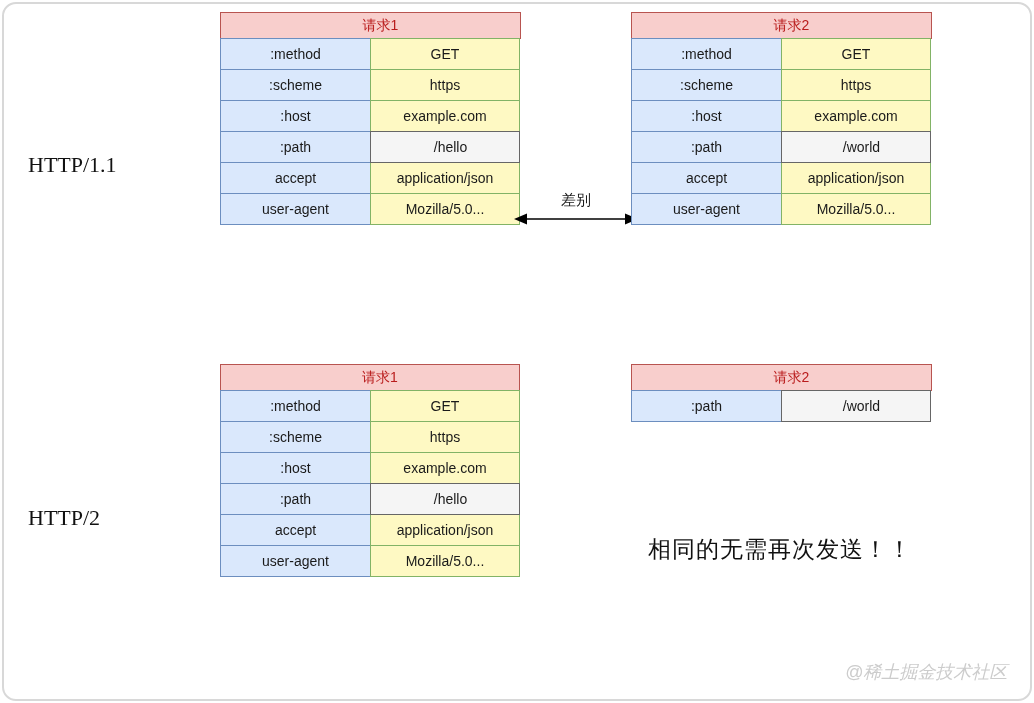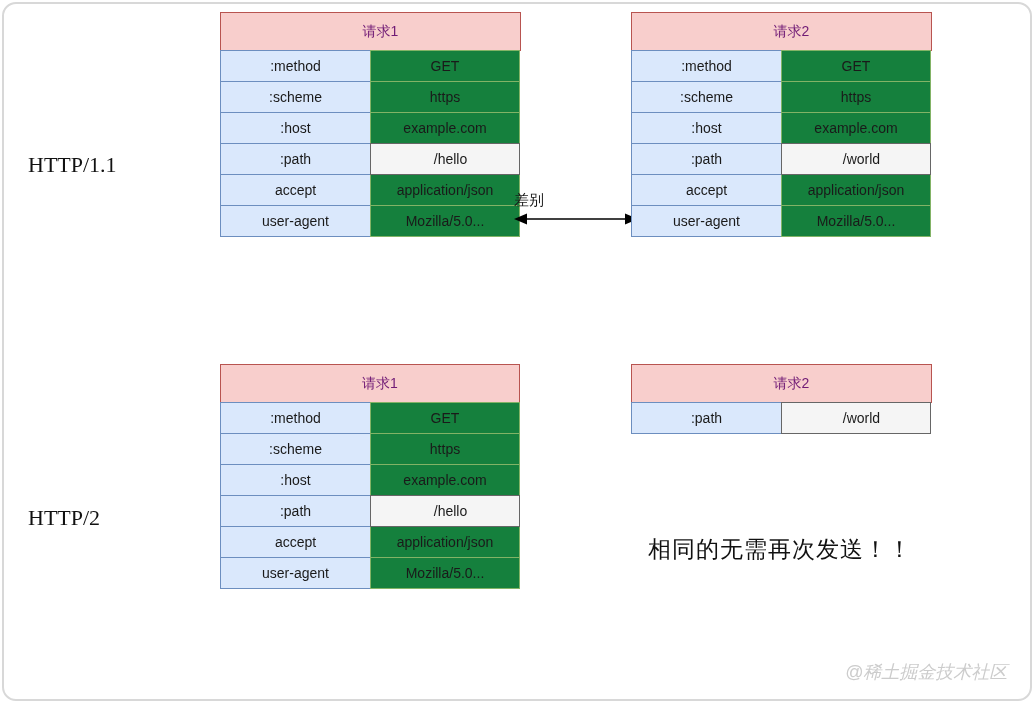--- a/index.html
+++ b/index.html
@@ -12,30 +12,30 @@
        font-family:"Liberation Serif","DejaVu Serif",serif;font-size:22px;color:#111;}
   #label-http11{left:28px;top:152px;}
   #label-http2{left:28px;top:505px;}
 
   .tbl{position:absolute;}
   #tbl-a{left:220px;top:12px;width:301px;}
   #tbl-b{left:631px;top:12px;width:301px;}
   #tbl-c{left:220px;top:364px;width:300px;}
   #tbl-d{left:631px;top:364px;width:301px;}
 
-  .tbl .hdr{box-sizing:border-box;height:39px;display:flex;align-items:center;justify-content:center;
-       background:#f8cecc;border:1px solid #b85450;font-size:14px;color:#701a75;padding-left:20px;}
+  .tbl .hdr{box-sizing:border-box;height:27px;display:flex;align-items:center;justify-content:center;
+       background:#f8cecc;border:1px solid #b85450;font-size:14px;color:#b91c1c;padding-left:20px;}
   .row{display:flex;margin-top:-1px;}
   .cell{box-sizing:border-box;height:32px;display:flex;align-items:center;justify-content:center;
        font-size:14px;color:#1a1a1a;}
   .cell.key{width:151px;background:#dae8fc;border:1px solid #6c8ebf;}
-  .cell.val{width:150px;margin-left:-1px;background:#15803d;border:1px solid #82b366;}
+  .cell.val{width:150px;margin-left:-1px;background:#fef9c3;border:1px solid #82b366;}
   .cell.hl{background:#f5f5f5;border:1px solid #666666;position:relative;z-index:2;padding-left:11px;}
 
-  .diff{position:absolute;left:514px;top:191px;width:124px;}
+  .diff{position:absolute;left:514px;top:191px;width:124px;text-align:center;}
   .diff .diff-label{font-size:15px;color:#1a1a1a;line-height:18px;}
   .diff svg{display:block;margin-top:2px;}
 
   .note{position:absolute;left:648px;top:534px;font-size:23px;color:#111;letter-spacing:1px;}
   .watermark{position:absolute;left:845px;top:660px;font-size:18px;color:#cccccc;font-style:italic;}
 </style>
 </head>
 <body>
 
 <div class="canvas">

